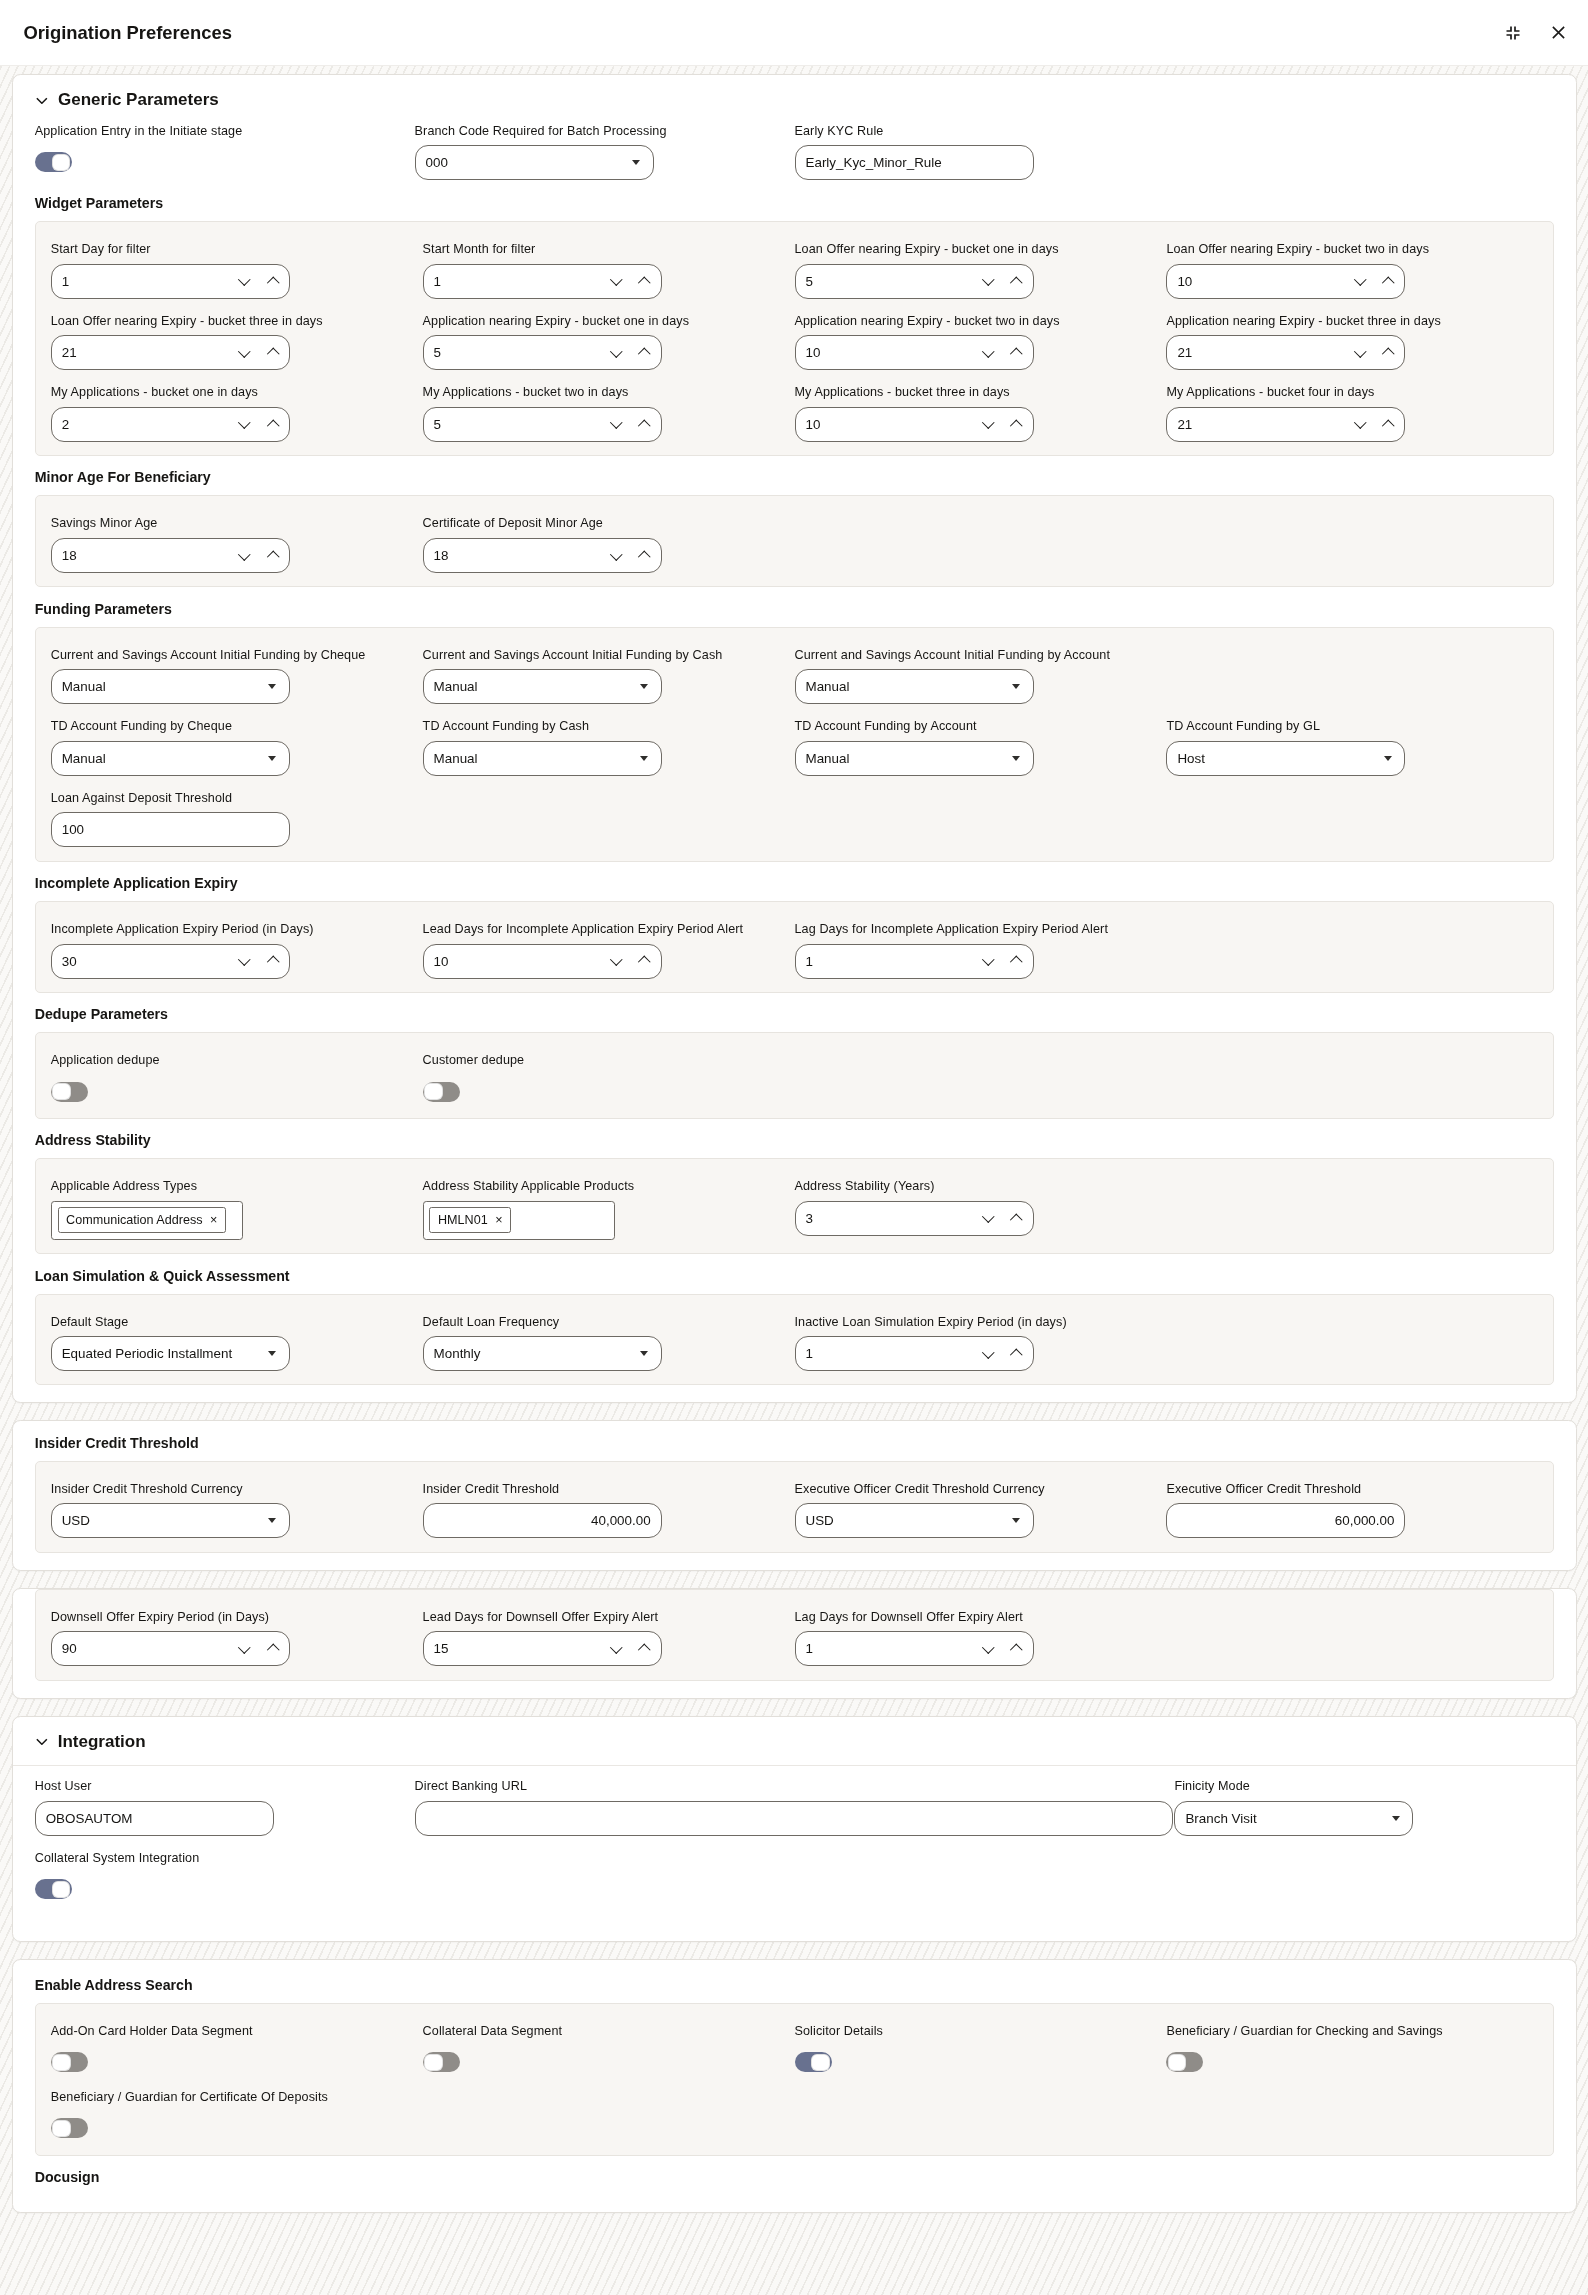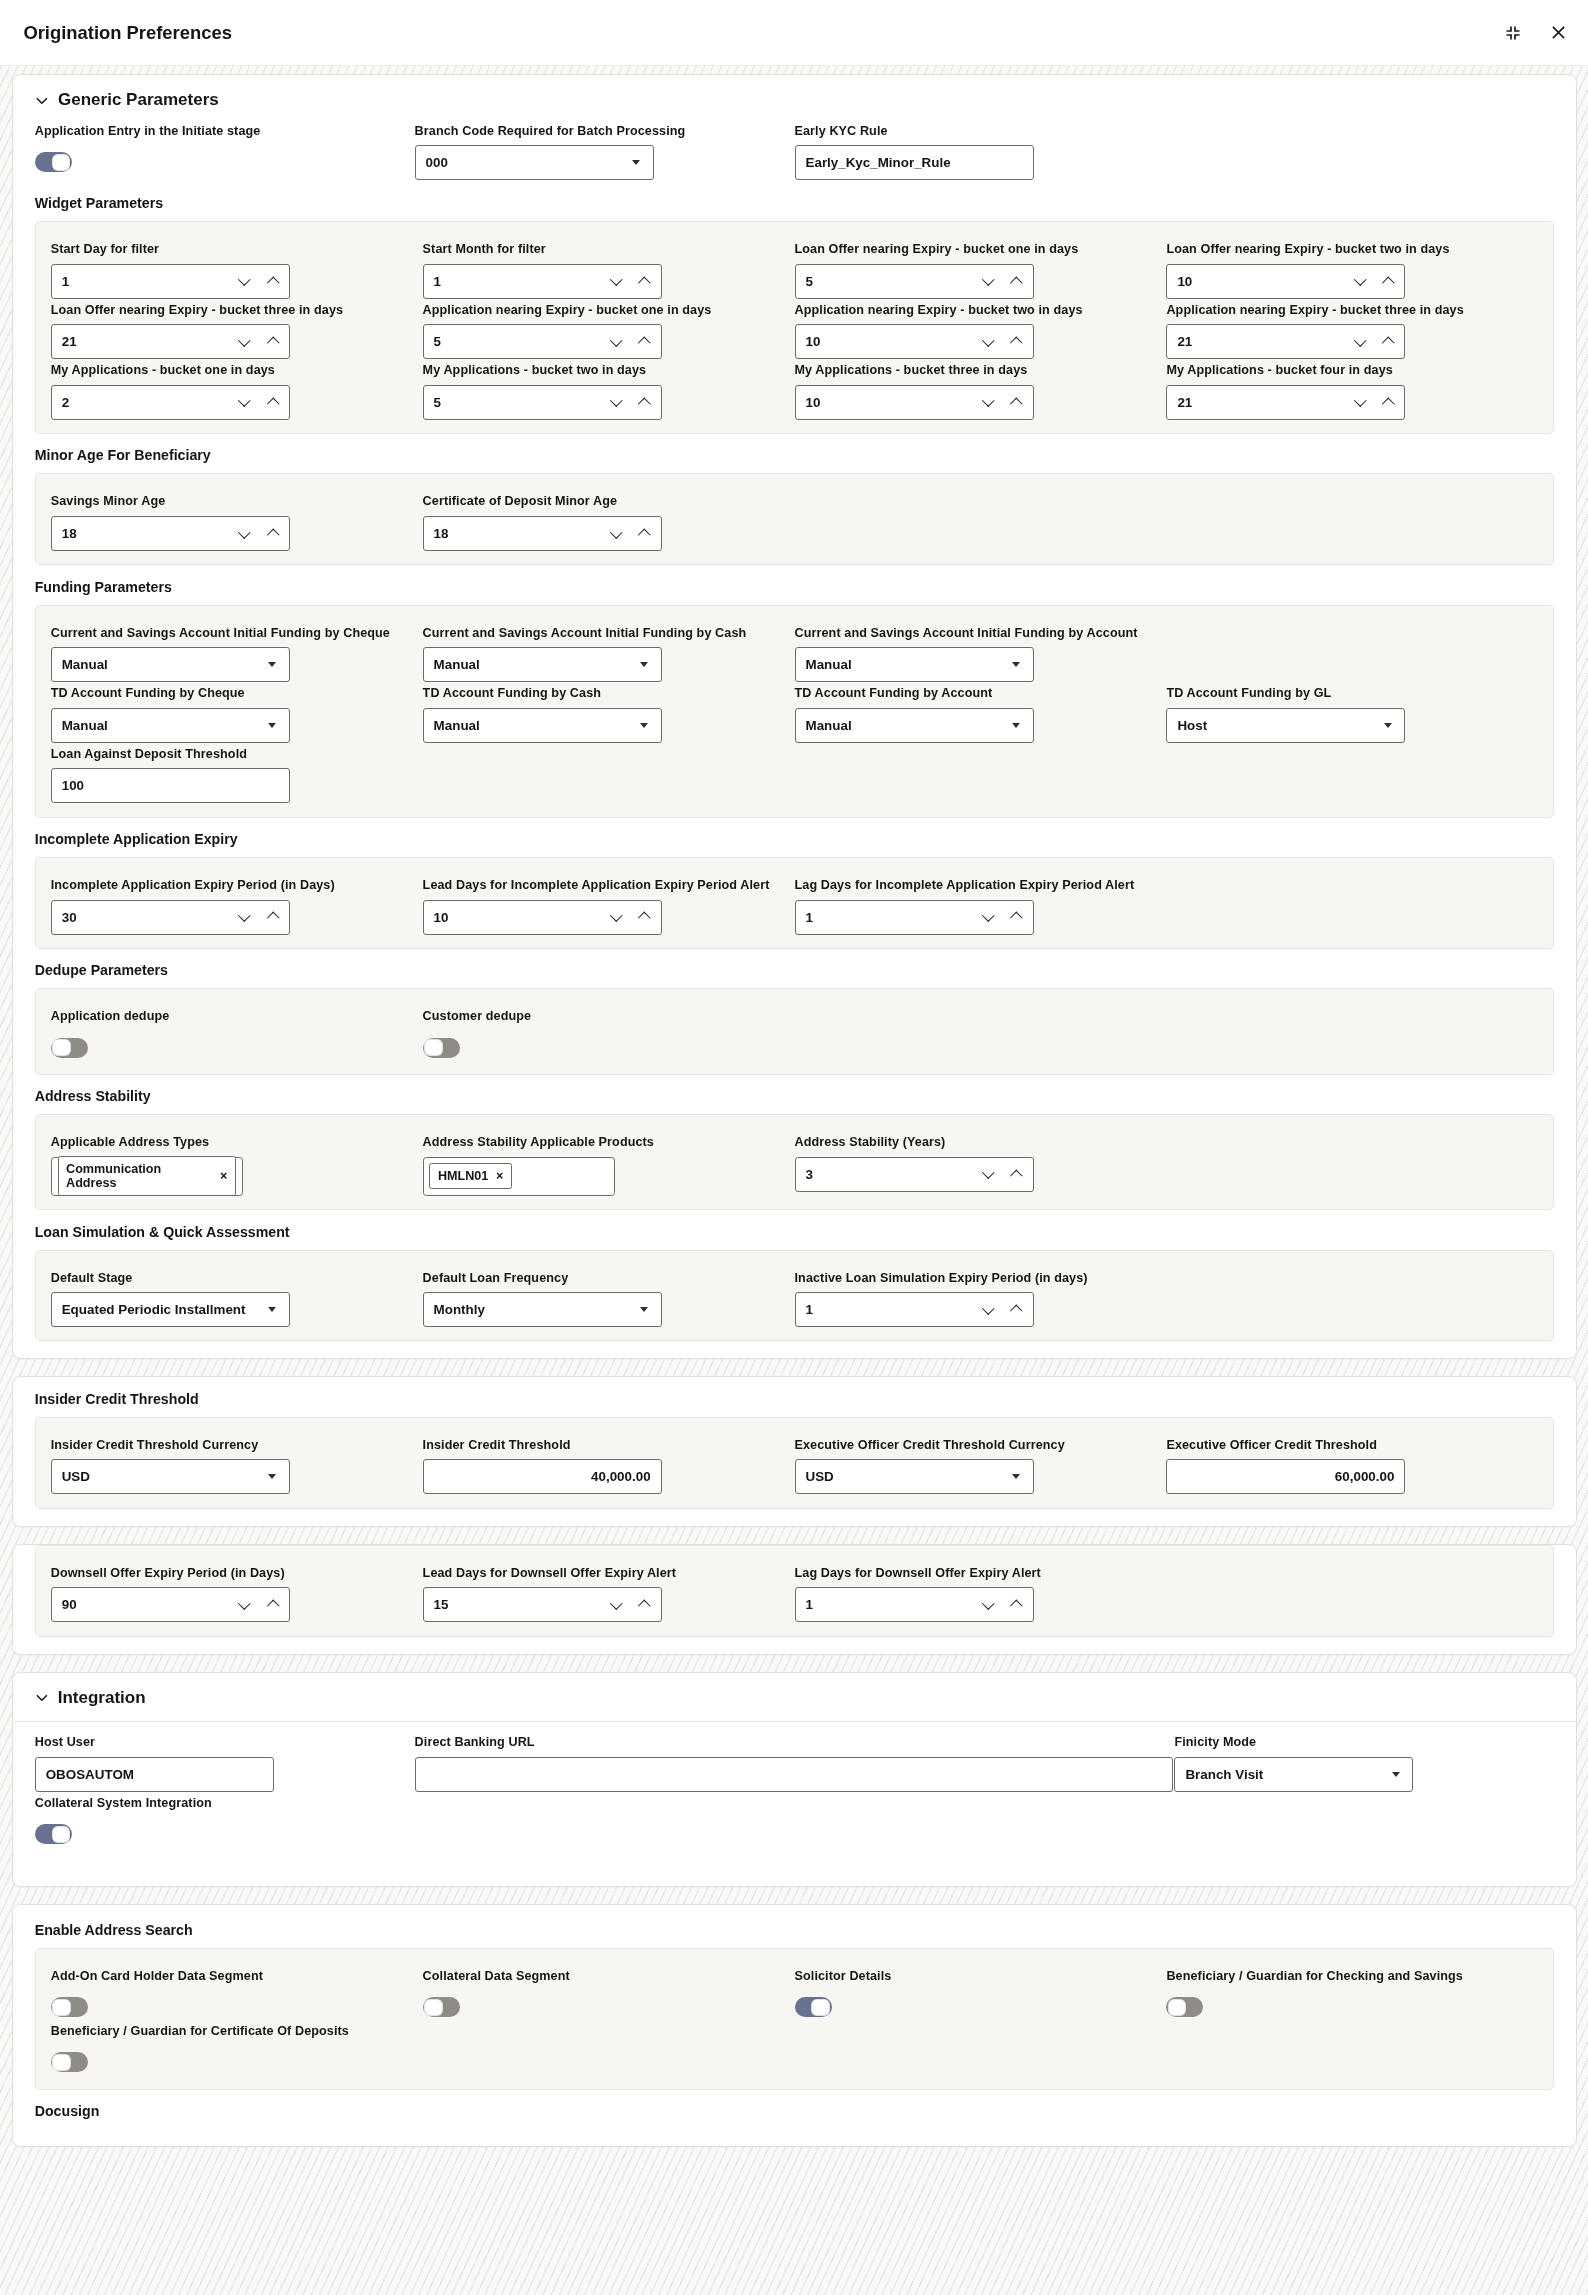--- a/index.html
+++ b/index.html
@@ -15,25 +15,25 @@
   .win-icons{display:flex;gap:30px;align-items:center;}
   .win-icons svg{display:block;}
 
   .page{padding:8.4px 11.7px 0;}
   .card{background:#fff;border:0.8px solid #e2dfda;border-radius:8.4px;margin-bottom:17px;
     padding:0 22px 17px;box-shadow:0 0.8px 1.7px rgba(0,0,0,.03);}
   .sec-head{display:flex;align-items:center;gap:10px;padding:15px 1.7px 10px;font-size:17px;font-weight:600;}
   .sec-head.divided{border-bottom:0.8px solid #eae7e3;margin:0 -22px 13.4px;padding:15px 23.4px 13.4px;}
   .subhead{font-size:14.2px;font-weight:bold;margin:13.4px 0 10px;}
   .panel{background:#f8f6f3;border:0.8px solid #e7e4df;border-radius:5px;padding:20px 15px 13.4px;}
-  .grid{display:grid;grid-template-columns:repeat(4,1fr);row-gap:4px;font-weight:bold;}
+  .grid{display:grid;grid-template-columns:repeat(4,1fr);row-gap:15px;}
   .grid.toprow{margin:3.3px 0 15px;}
 
   .label{font-size:12.6px;margin-bottom:7.5px;letter-spacing:0.1px;}
-  .ctl{width:239px;height:35px;border:0.8px solid #6e6a64;border-radius:3px;background:#fff;
+  .ctl{width:239px;height:35px;border:0.8px solid #6e6a64;border-radius:13px;background:#fff;
     display:flex;align-items:center;padding:0 10px;font-size:13.4px;box-sizing:border-box;}
   .ctl .val{flex:1;white-space:nowrap;overflow:hidden;}
   .ctl .val.right{text-align:right;}
   .ctl.wide{width:758px;}
   .btns{display:flex;gap:20px;align-items:center;margin-right:1.7px;}
   .cv{width:7.5px;height:7.5px;border-right:1.7px solid #1b1a18;border-bottom:1.7px solid #1b1a18;display:inline-block;}
   .cv.down{transform:rotate(45deg);margin-top:-3.3px;}
   .cv.up{transform:rotate(-135deg);margin-top:3.3px;}
   .caret{width:0;height:0;border-left:4.2px solid transparent;border-right:4.2px solid transparent;
     border-top:5.9px solid #2f2e2c;margin-right:2.5px;}

